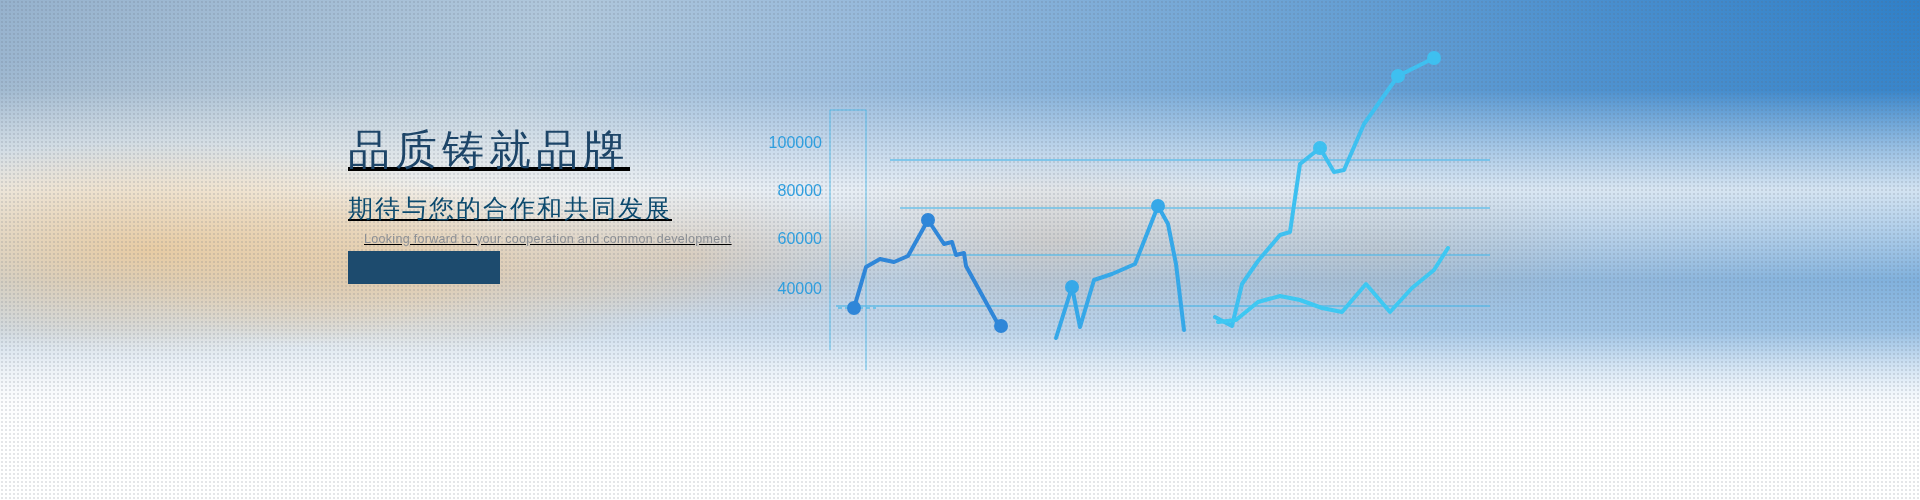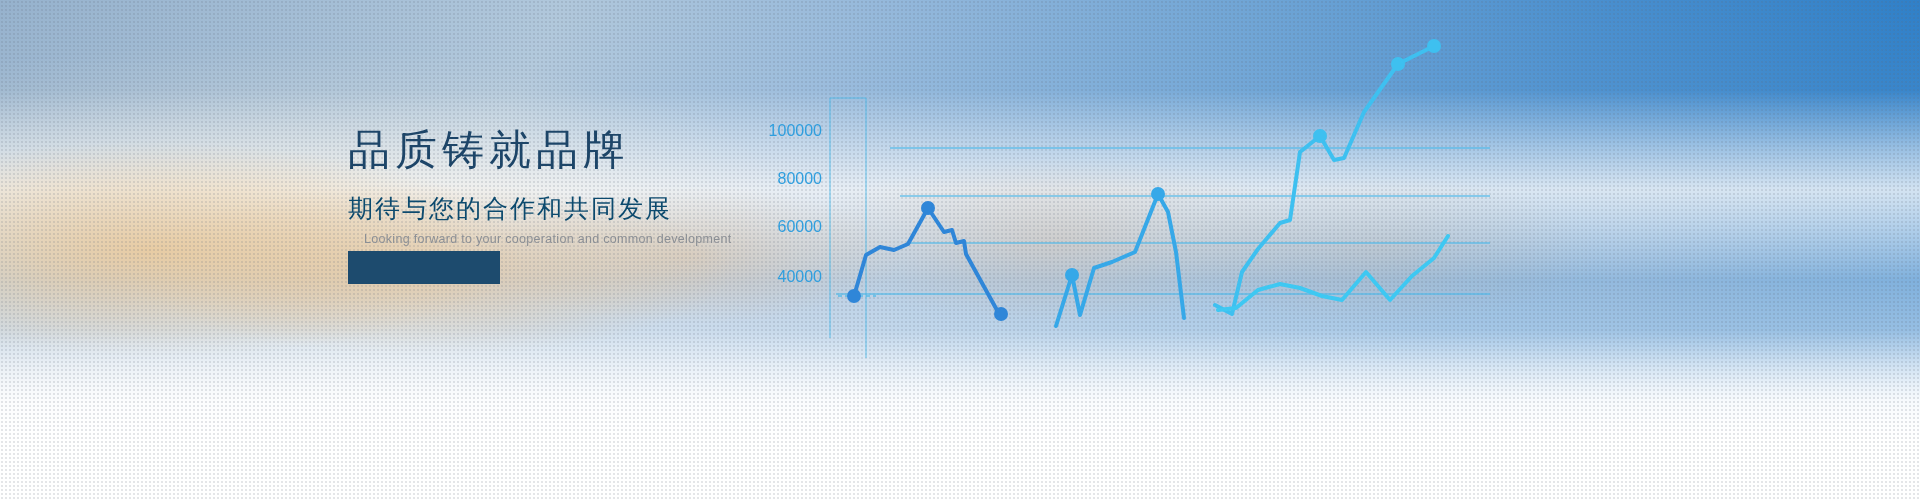--- a/index.html
+++ b/index.html
@@ -90,20 +90,21 @@
     background-size:4px 4px;
     opacity:0.55;
   }
 
   
   .copy{
     position:absolute;
     left:348px;
     top:125px;
     width:440px;
+    text-decoration:underline;
   }
   .headline{
     font-size:42px;
     line-height:1.18;
     letter-spacing:5px;
     color:#1d4568;
     font-weight:400;
     margin:0;
     white-space:nowrap;
   }
@@ -137,21 +138,21 @@
     padding:0;
     cursor:pointer;
     font-size:13px;
     color:#e8eef4;
     letter-spacing:1px;
   }
 
   
   .chart{
     position:absolute;
-    left:0; top:0;
+    left:0; top:12px;
     width:1920px; height:448px;
     pointer-events:none;
   }
   .chart svg{display:block;}
 </style>
 </head>
 <body>
 
 <div id="banner">
 

